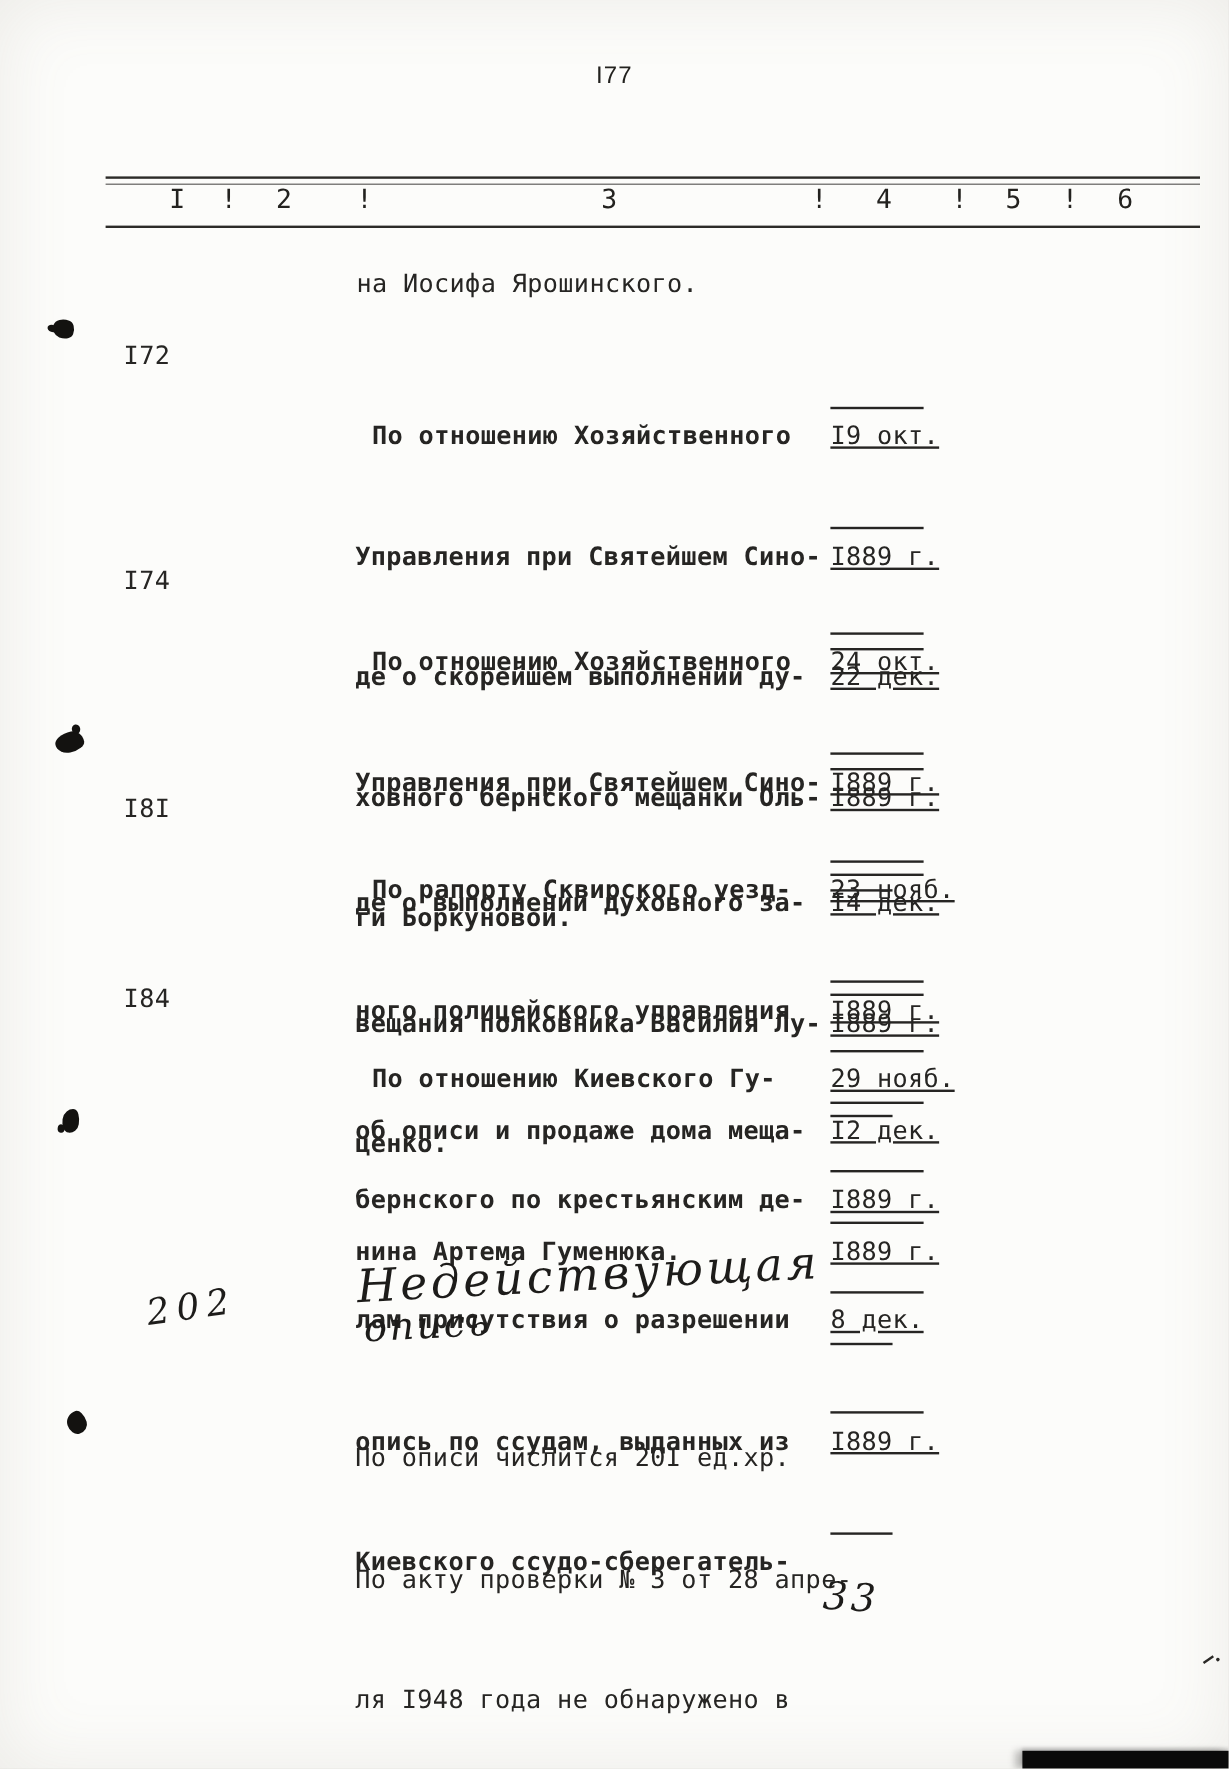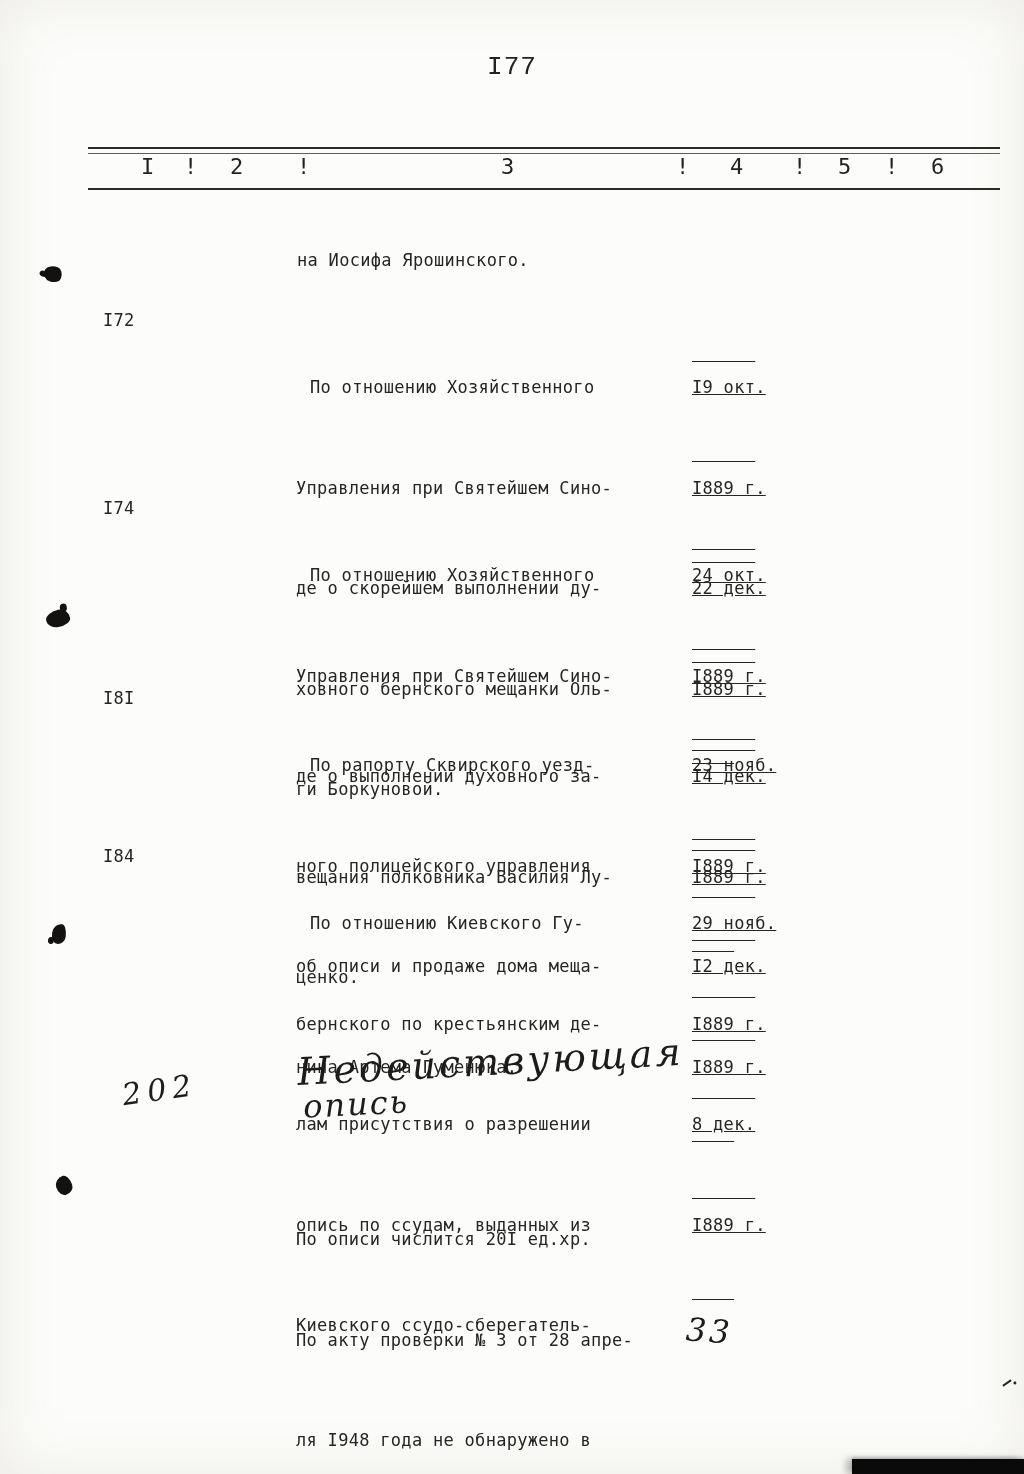--- a/index.html
+++ b/index.html
@@ -7,34 +7,33 @@
     position: relative;
     width: 1024px;
     height: 1474px;
     margin: 0 auto;
     background: #fcfcfa;
     overflow: hidden;
     box-shadow: inset 0 0 60px rgba(120,115,100,0.12);
   }
   .mono {
     font-family: "DejaVu Sans Mono", "Liberation Mono", monospace;
-    font-size: 17px;
+    font-size: 21px;
     line-height: 33.5px;
     color: #262523;
     letter-spacing: 0.3px;
     white-space: pre;
-    margin-top: 24px;
   }
   .page-number {
     position: absolute;
     left: 0; right: 0;
     top: 52px;
     text-align: center;
-    font-family: Liberation Mono, monospace;
-    font-size: 26px;
+    font-family: Liberation Sans, sans-serif;
+    font-size: 20px;
     color: #23221f;
     letter-spacing: 1px;
   }
   .rule { position: absolute; left: 88px; width: 912px; }
   .rule-top {
     top: 147px;
     height: 4px;
     border-top: 2px solid #2c2b28;
     border-bottom: 1px solid rgba(44,43,40,0.75);
   }
@@ -56,21 +55,21 @@
   .hc9 { left: 885px; } .hc10 { left: 931px; }
 
   .cont-line { position: absolute; left: 297px; top: 220px; }
 
   .entry { position: absolute; left: 0; width: 100%; }
   .e0 { top: 280px; }
   .e1 { top: 468px; }
   .e2 { top: 658px; }
   .e3 { top: 816px; }
   .entry .num  { position: absolute; left: 103px; top: 0; }
-  .entry .desc { position: absolute; left: 296px; top: 0; width: 410px; }
+  .entry .desc { position: absolute; left: 296px; top: 0; width: 410px; font-weight: bold; }
   .entry .dates{ position: absolute; left: 692px; top: 0; width: 140px; text-decoration: underline; }
   .line.first { text-indent: 14px; }
 
   .summary { position: absolute; left: 296px; top: 1132px; }
 
   .handwriting {
     font-family: "DejaVu Serif", "Liberation Serif", serif;
     font-style: italic;
     color: #1d1c1a;
   }

